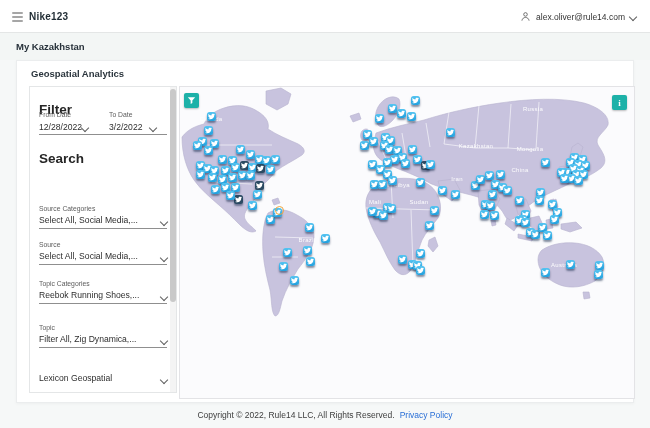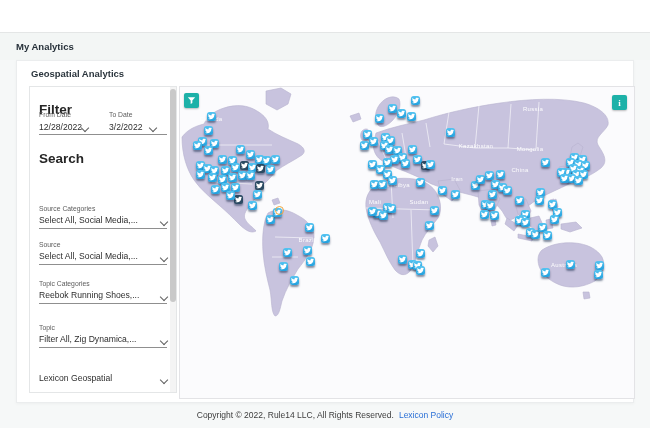--- a/index.html
+++ b/index.html
@@ -54,24 +54,40 @@
   .footer{position:absolute;left:0;top:410px;width:650px;text-align:center;font-size:8.5px;color:#3d3d3d;}
   .footer a{color:#2a6fd6;text-decoration:none;margin-left:5px;cursor:pointer;}
 </style>
 </head>
 <body>
 
 <div class="app">
   <div class="corner-tick"></div>
 
   <div class="hdr">
+    <div class="hdr-left">
+      <span class="burger">
+          <i></i>
+          <i></i>
+          <i></i>
+        </span>
+      <span class="brand">Nike123</span>
+    </div>
+    <div class="hdr-right">
+      <svg width="11" height="11" viewBox="0 0 16 16">
+        <circle cx="8" cy="5" r="2.6" fill="none" stroke="#555" stroke-width="1.2"></circle>
+        <path d="M2.8 14 C3.4 10.8 5.5 9.4 8 9.4 C10.5 9.4 12.6 10.8 13.2 14" fill="none" stroke="#555" stroke-width="1.2"></path>
+      </svg>
+      <span class="email">alex.oliver@rule14.com</span>
+      <span class="chev"></span>
+    </div>
   </div>
 
   <div class="subbar">
-    <span>My Analytics</span>
+    <span>My Kazakhstan</span>
   </div>
 
   <div class="card">
     <div class="card-title">Geospatial Analytics</div>
 
     <div class="panel">
       <div class="h-filter" style="top:15px">Filter</div>
 
       <div class="flabel" style="left:9px;top:24px">From Date</div>
       <div class="flabel" style="left:79px;top:24px">To Date</div>
@@ -835,15 +851,15 @@
       <button class="map-btn btn-filter">
         <svg width="9" height="9" viewBox="0 0 16 16">
           <path d="M1.5 2 h13 L9.5 8 v4.5 L6.5 14.3 V8 Z" fill="#fff"></path>
         </svg>
       </button>
       <button class="map-btn btn-info">i</button>
     </div>
   </div>
 
   <div class="footer">
-    <span>Copyright © 2022, Rule14 LLC, All Rights Reserved.</span><a>Lexicon Policy</a>
+    <span>Copyright © 2022, Rule14 LLC, All Rights Reserved.</span><a>Privacy Policy</a>
   </div>
 </div>
 
 </body></html>

